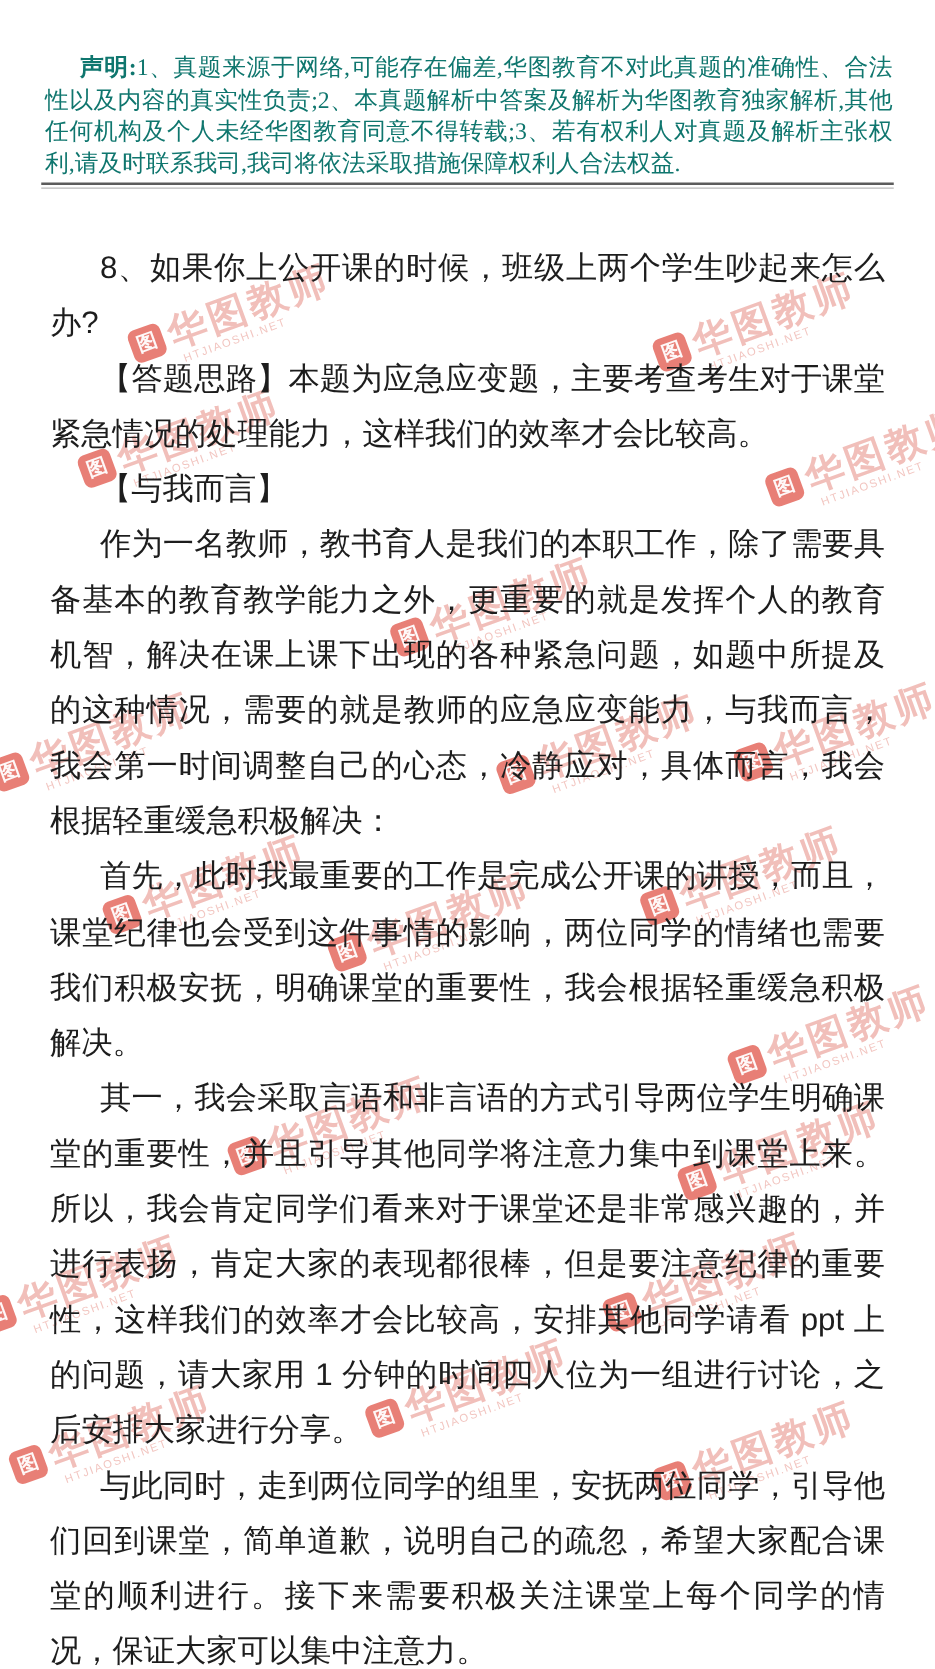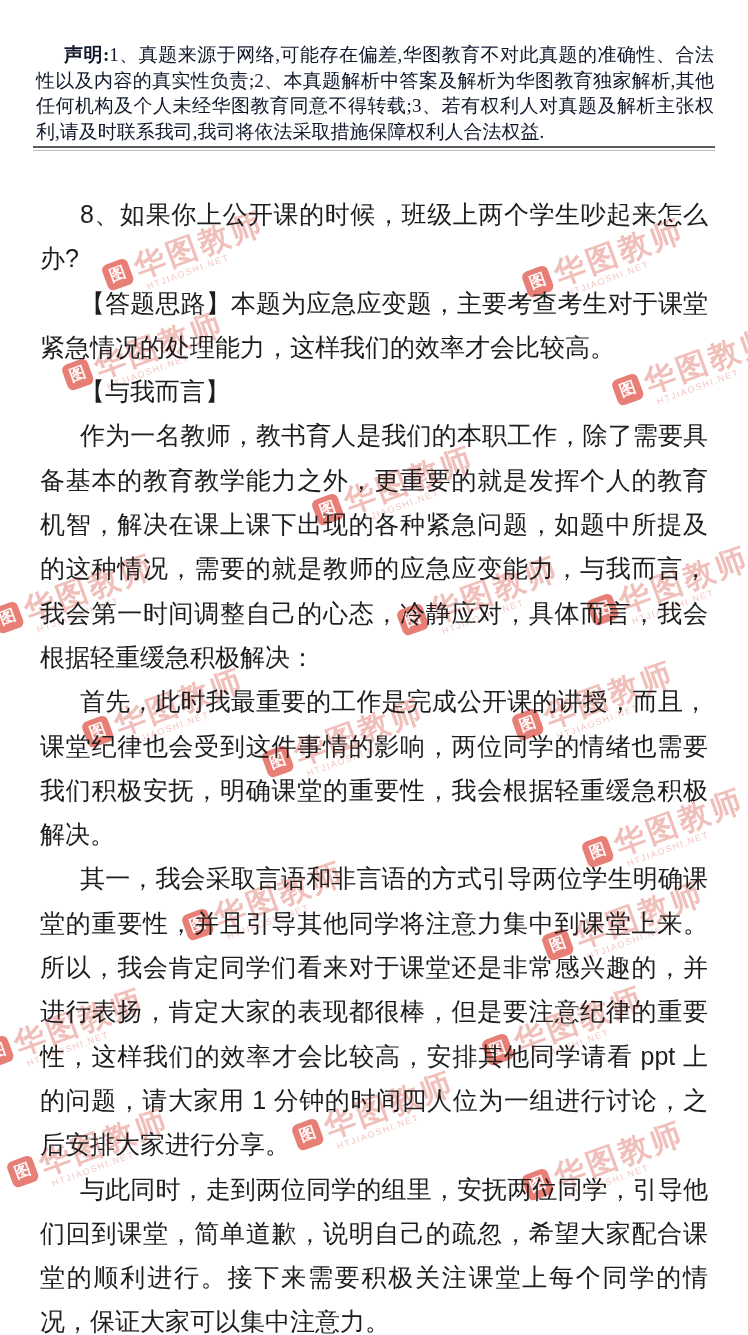--- a/index.html
+++ b/index.html
@@ -39,21 +39,21 @@
     font-size:9px;letter-spacing:1.5px;
     color:rgba(224,116,105,0.42);
   }
 
   
   .disclaimer{
     position:absolute;z-index:1;
     left:36px;top:42px;width:678px;
     font-family:"Liberation Serif",serif;
     font-size:19px;line-height:25.5px;
-    color:#0f172a;
+    color:#0f766e;
     text-align:justify;
     text-indent:28px;
   }
   .disclaimer .lbl{font-weight:bold;}
 
   
   .divider{
     position:absolute;z-index:1;
     left:33px;top:146px;width:682px;height:2px;
     border-top:2px solid #5c5c5c;

